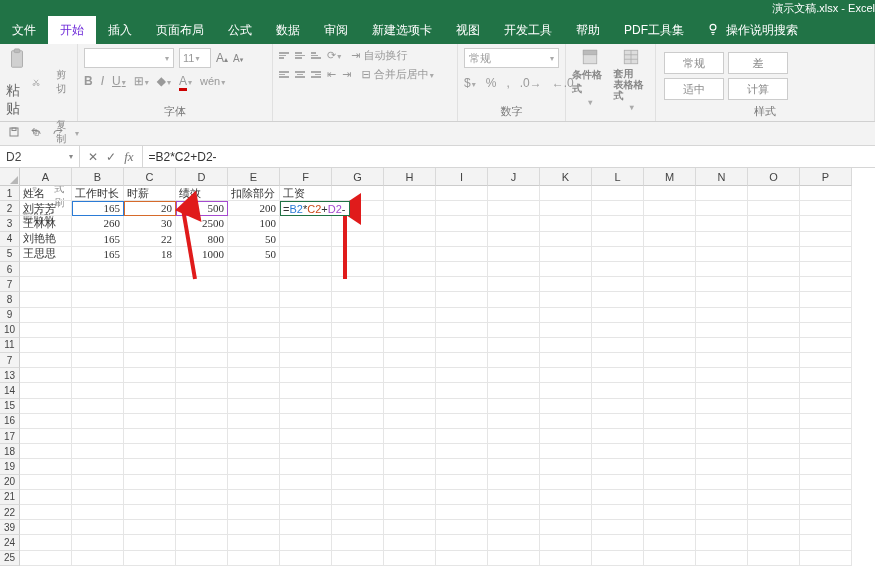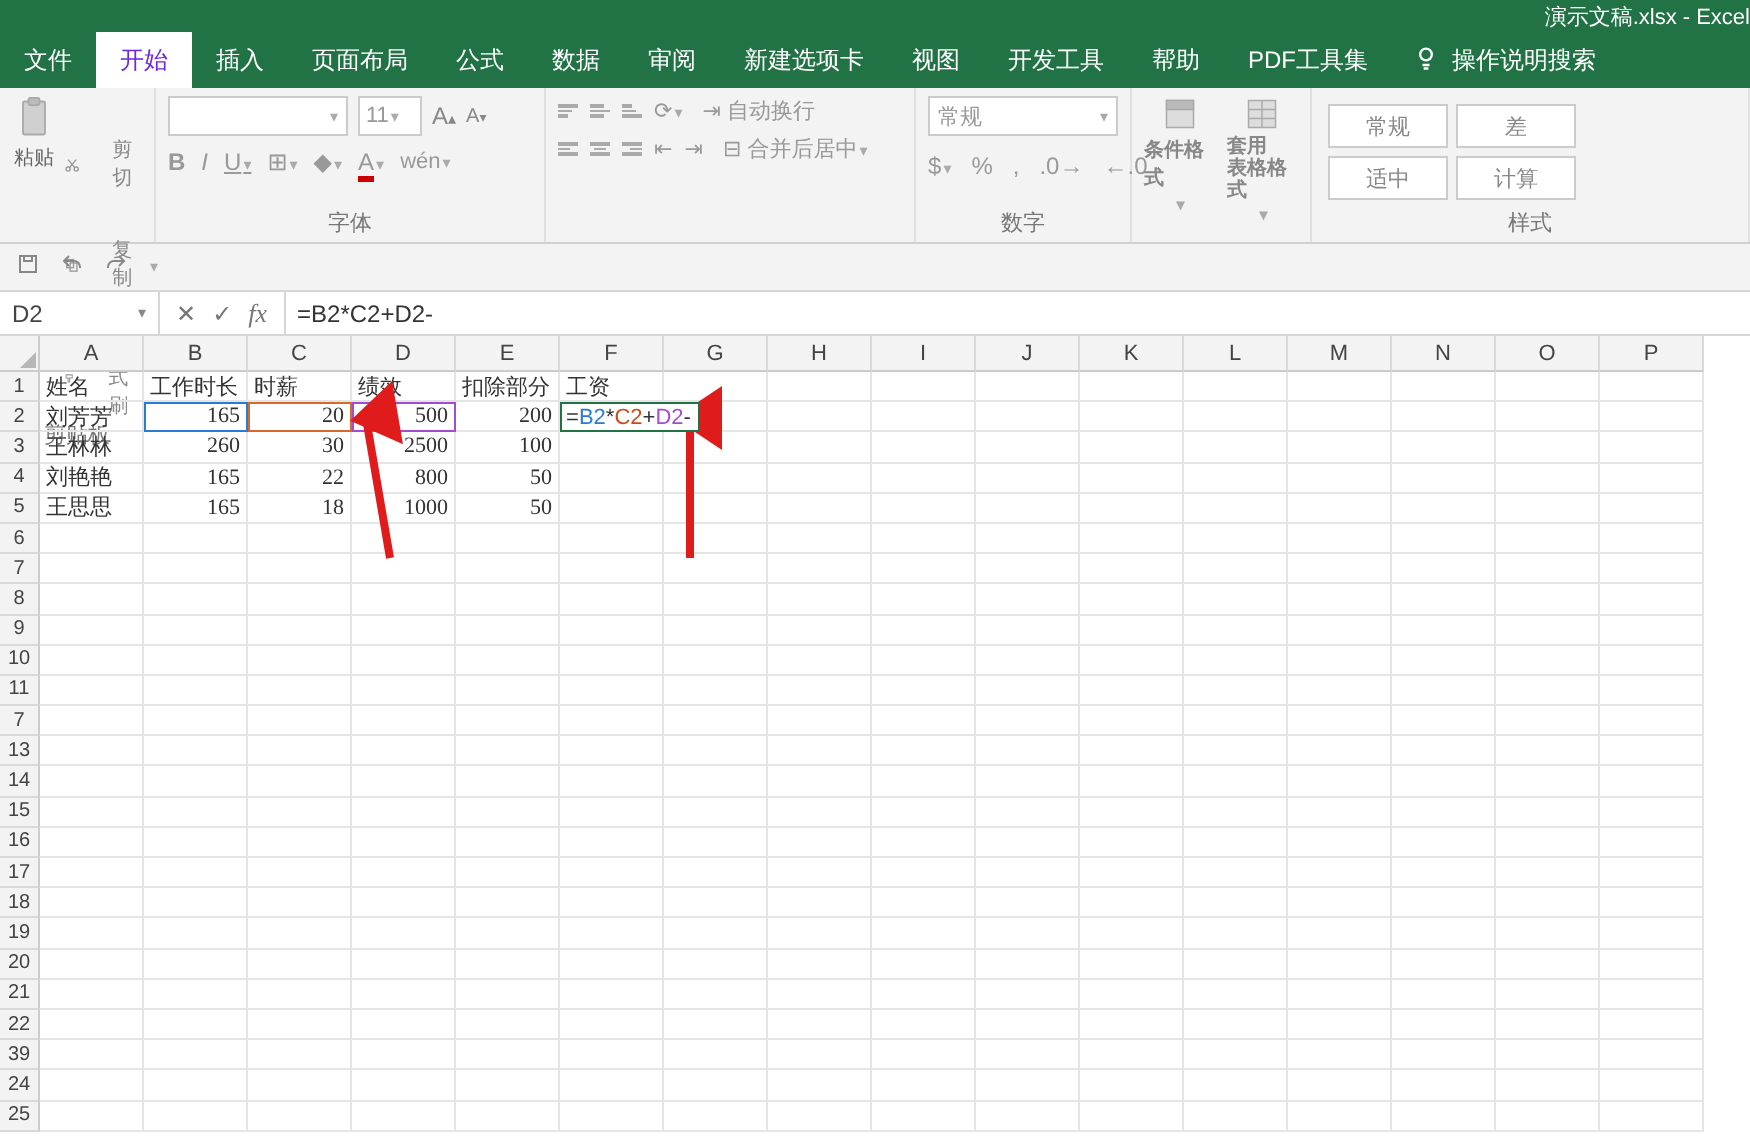--- a/index.html
+++ b/index.html
@@ -16,21 +16,21 @@
   .bulb-icon svg { width: 14px; height: 14px; }
 
   
   .ribbon { height: 78px; background: #f3f3f3; border-bottom: 1px solid #d0d0d0; display: flex; align-items: stretch; color: #888; font-size: 12px; }
   .group { border-right: 1px solid #e0e0e0; display: flex; flex-direction: column; justify-content: space-between; padding: 4px 6px 2px 6px; }
   .group-label { text-align: center; font-size: 11px; color: #777; }
   .group-body { display: flex; align-items: center; gap: 4px; flex: 1; }
 
   .clipboard-group { width: 78px; }
   .clipboard-body { display: flex; gap: 4px; }
-  .paste-btn { width: 30px; display: flex; flex-direction: column; align-items: center; font-size: 10px; color: #666; gap: 2px; }
+  .paste-btn { width: 30px; display: flex; flex-direction: column; align-items: center; font-size: 14px; color: #666; gap: 12px; }
   .paste-btn svg { width: 22px; height: 22px; }
   .clip-actions { display: flex; flex-direction: column; gap: 2px; font-size: 10px; color: #888; }
   .clip-row { display: flex; align-items: center; gap: 16px; margin-top: 20px; }
   .clip-row svg { width: 11px; height: 11px; }
 
   .font-group { width: 195px; }
   .font-row { display: flex; align-items: center; gap: 5px; }
   .font-select { width: 90px; height: 20px; border: 1px solid #ccc; background: #fff; font-size: 11px; display: flex; align-items: center; padding: 0 4px; color: #999; }
   .size-select { width: 32px; height: 20px; border: 1px solid #ccc; background: #fff; font-size: 11px; display: flex; align-items: center; padding: 0 3px; color: #999; }
   .btn-row { display: flex; gap: 8px; align-items: center; margin-top: 4px; color:#999; }

